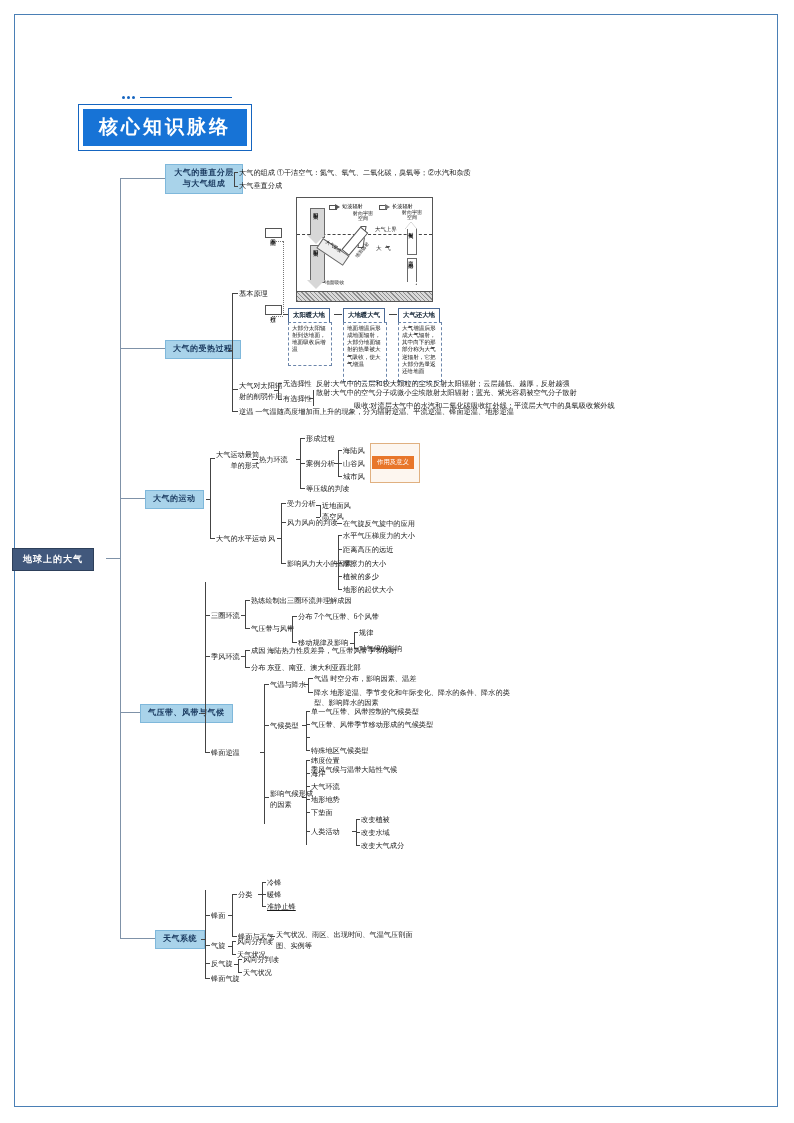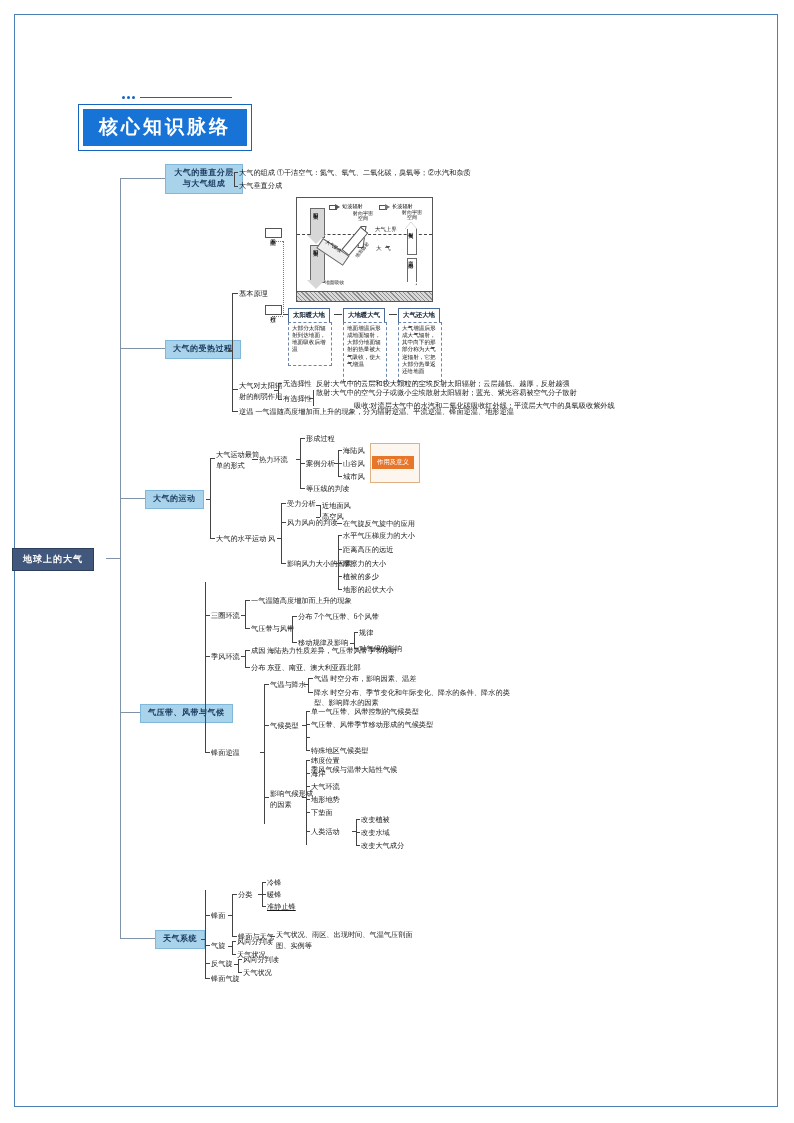--- a/index.html
+++ b/index.html
@@ -236,21 +236,21 @@
 
 <div class="lng lngh" style="left:232px;top:411px;width:6px;"></div>
 <div class="node" style="left:239px;top:407px;">逆温  一气温随高度增加而上升的现象，分为辐射逆温、平流逆温、锋面逆温、地形逆温</div>
 
 <div class="ln lnh" style="left:120px;top:498px;width:25px;"></div>
 <div class="branch" style="left:145px;top:490px;"><span>大气的运动</span></div>
 <div class="lng lngv" style="left:210px;top:458px;height:80px;"></div>
 <div class="lng lngh" style="left:206px;top:499px;width:4px;"></div>
 
 <div class="lng lngh" style="left:210px;top:458px;width:5px;"></div>
-<div class="node" style="left:216px;top:450px;line-height:1.5;">
+<div class="node" style="left:216px;top:450px;line-height:1.5;text-align:right;">
   <span>大气运动最简</span><br>
   <span>单的形式</span>
 </div>
 <div class="lng lngh" style="left:252px;top:459px;width:6px;"></div>
 <div class="node" style="left:259px;top:455px;">热力环流</div>
 
 <div class="lng lngv" style="left:300px;top:438px;height:50px;"></div>
 <div class="lng lngh" style="left:296px;top:459px;width:4px;"></div>
 <div class="lng lngh" style="left:300px;top:438px;width:5px;"></div>
 <div class="node" style="left:306px;top:434px;">形成过程</div>
@@ -309,21 +309,21 @@
 <div class="branch" style="left:140px;top:704px;"><span>气压带、风带与气候</span></div>
 
 <div class="lng lngv" style="left:205px;top:582px;height:170px;"></div>
 <div class="lng lngh" style="left:201px;top:713px;width:4px;"></div>
 
 <div class="lng lngh" style="left:205px;top:615px;width:5px;"></div>
 <div class="node" style="left:211px;top:611px;">三圈环流</div>
 <div class="lng lngv" style="left:245px;top:600px;height:28px;"></div>
 <div class="lng lngh" style="left:241px;top:615px;width:4px;"></div>
 <div class="lng lngh" style="left:245px;top:600px;width:5px;"></div>
-<div class="node" style="left:251px;top:596px;">一气温随高度增加而上升的现象</div>
+<div class="node" style="left:251px;top:596px;">熟练绘制出三圈环流并理解成因</div>
 <div class="lng lngh" style="left:245px;top:628px;width:5px;"></div>
 <div class="node" style="left:251px;top:624px;">气压带与风带</div>
 <div class="lng lngv" style="left:292px;top:616px;height:26px;"></div>
 <div class="lng lngh" style="left:288px;top:628px;width:4px;"></div>
 <div class="lng lngh" style="left:292px;top:616px;width:5px;"></div>
 <div class="node" style="left:298px;top:612px;">分布  7个气压带、6个风带</div>
 <div class="lng lngh" style="left:292px;top:642px;width:5px;"></div>
 <div class="node" style="left:298px;top:638px;">移动规律及影响</div>
 <div class="lng lngv" style="left:354px;top:632px;height:16px;"></div>
 <div class="lng lngh" style="left:350px;top:643px;width:4px;"></div>
@@ -346,21 +346,21 @@
 <div class="lng lngv" style="left:264px;top:684px;height:140px;"></div>
 <div class="lng lngh" style="left:260px;top:752px;width:4px;"></div>
 
 <div class="lng lngh" style="left:264px;top:684px;width:5px;"></div>
 <div class="node" style="left:270px;top:680px;">气温与降水</div>
 <div class="lng lngv" style="left:308px;top:678px;height:14px;"></div>
 <div class="lng lngh" style="left:304px;top:684px;width:4px;"></div>
 <div class="lng lngh" style="left:308px;top:678px;width:5px;"></div>
 <div class="lng lngh" style="left:308px;top:692px;width:5px;"></div>
 <div class="node" style="left:314px;top:674px;">气温  时空分布，影响因素、温差</div>
-<div class="node wrap" style="left:314px;top:688px;width:210px;">降水  时空分布、季节变化和年际变化、降水的条件、降水的类型、影响降水的因素</div>
+<div class="node wrap" style="left:314px;top:688px;width:210px;">降水  地形逆温、季节变化和年际变化、降水的条件、降水的类型、影响降水的因素</div>
 
 <div class="lng lngh" style="left:264px;top:725px;width:5px;"></div>
 <div class="node" style="left:270px;top:721px;">气候类型</div>
 <div class="lng lngv" style="left:306px;top:711px;height:40px;"></div>
 <div class="lng lngh" style="left:302px;top:725px;width:4px;"></div>
 <div class="lng lngh" style="left:306px;top:711px;width:4px;"></div>
 <div class="lng lngh" style="left:306px;top:724px;width:4px;"></div>
 <div class="lng lngh" style="left:306px;top:737px;width:4px;"></div>
 <div class="lng lngh" style="left:306px;top:750px;width:4px;"></div>
 <div class="node" style="left:311px;top:707px;">单一气压带、风带控制的气候类型</div>

